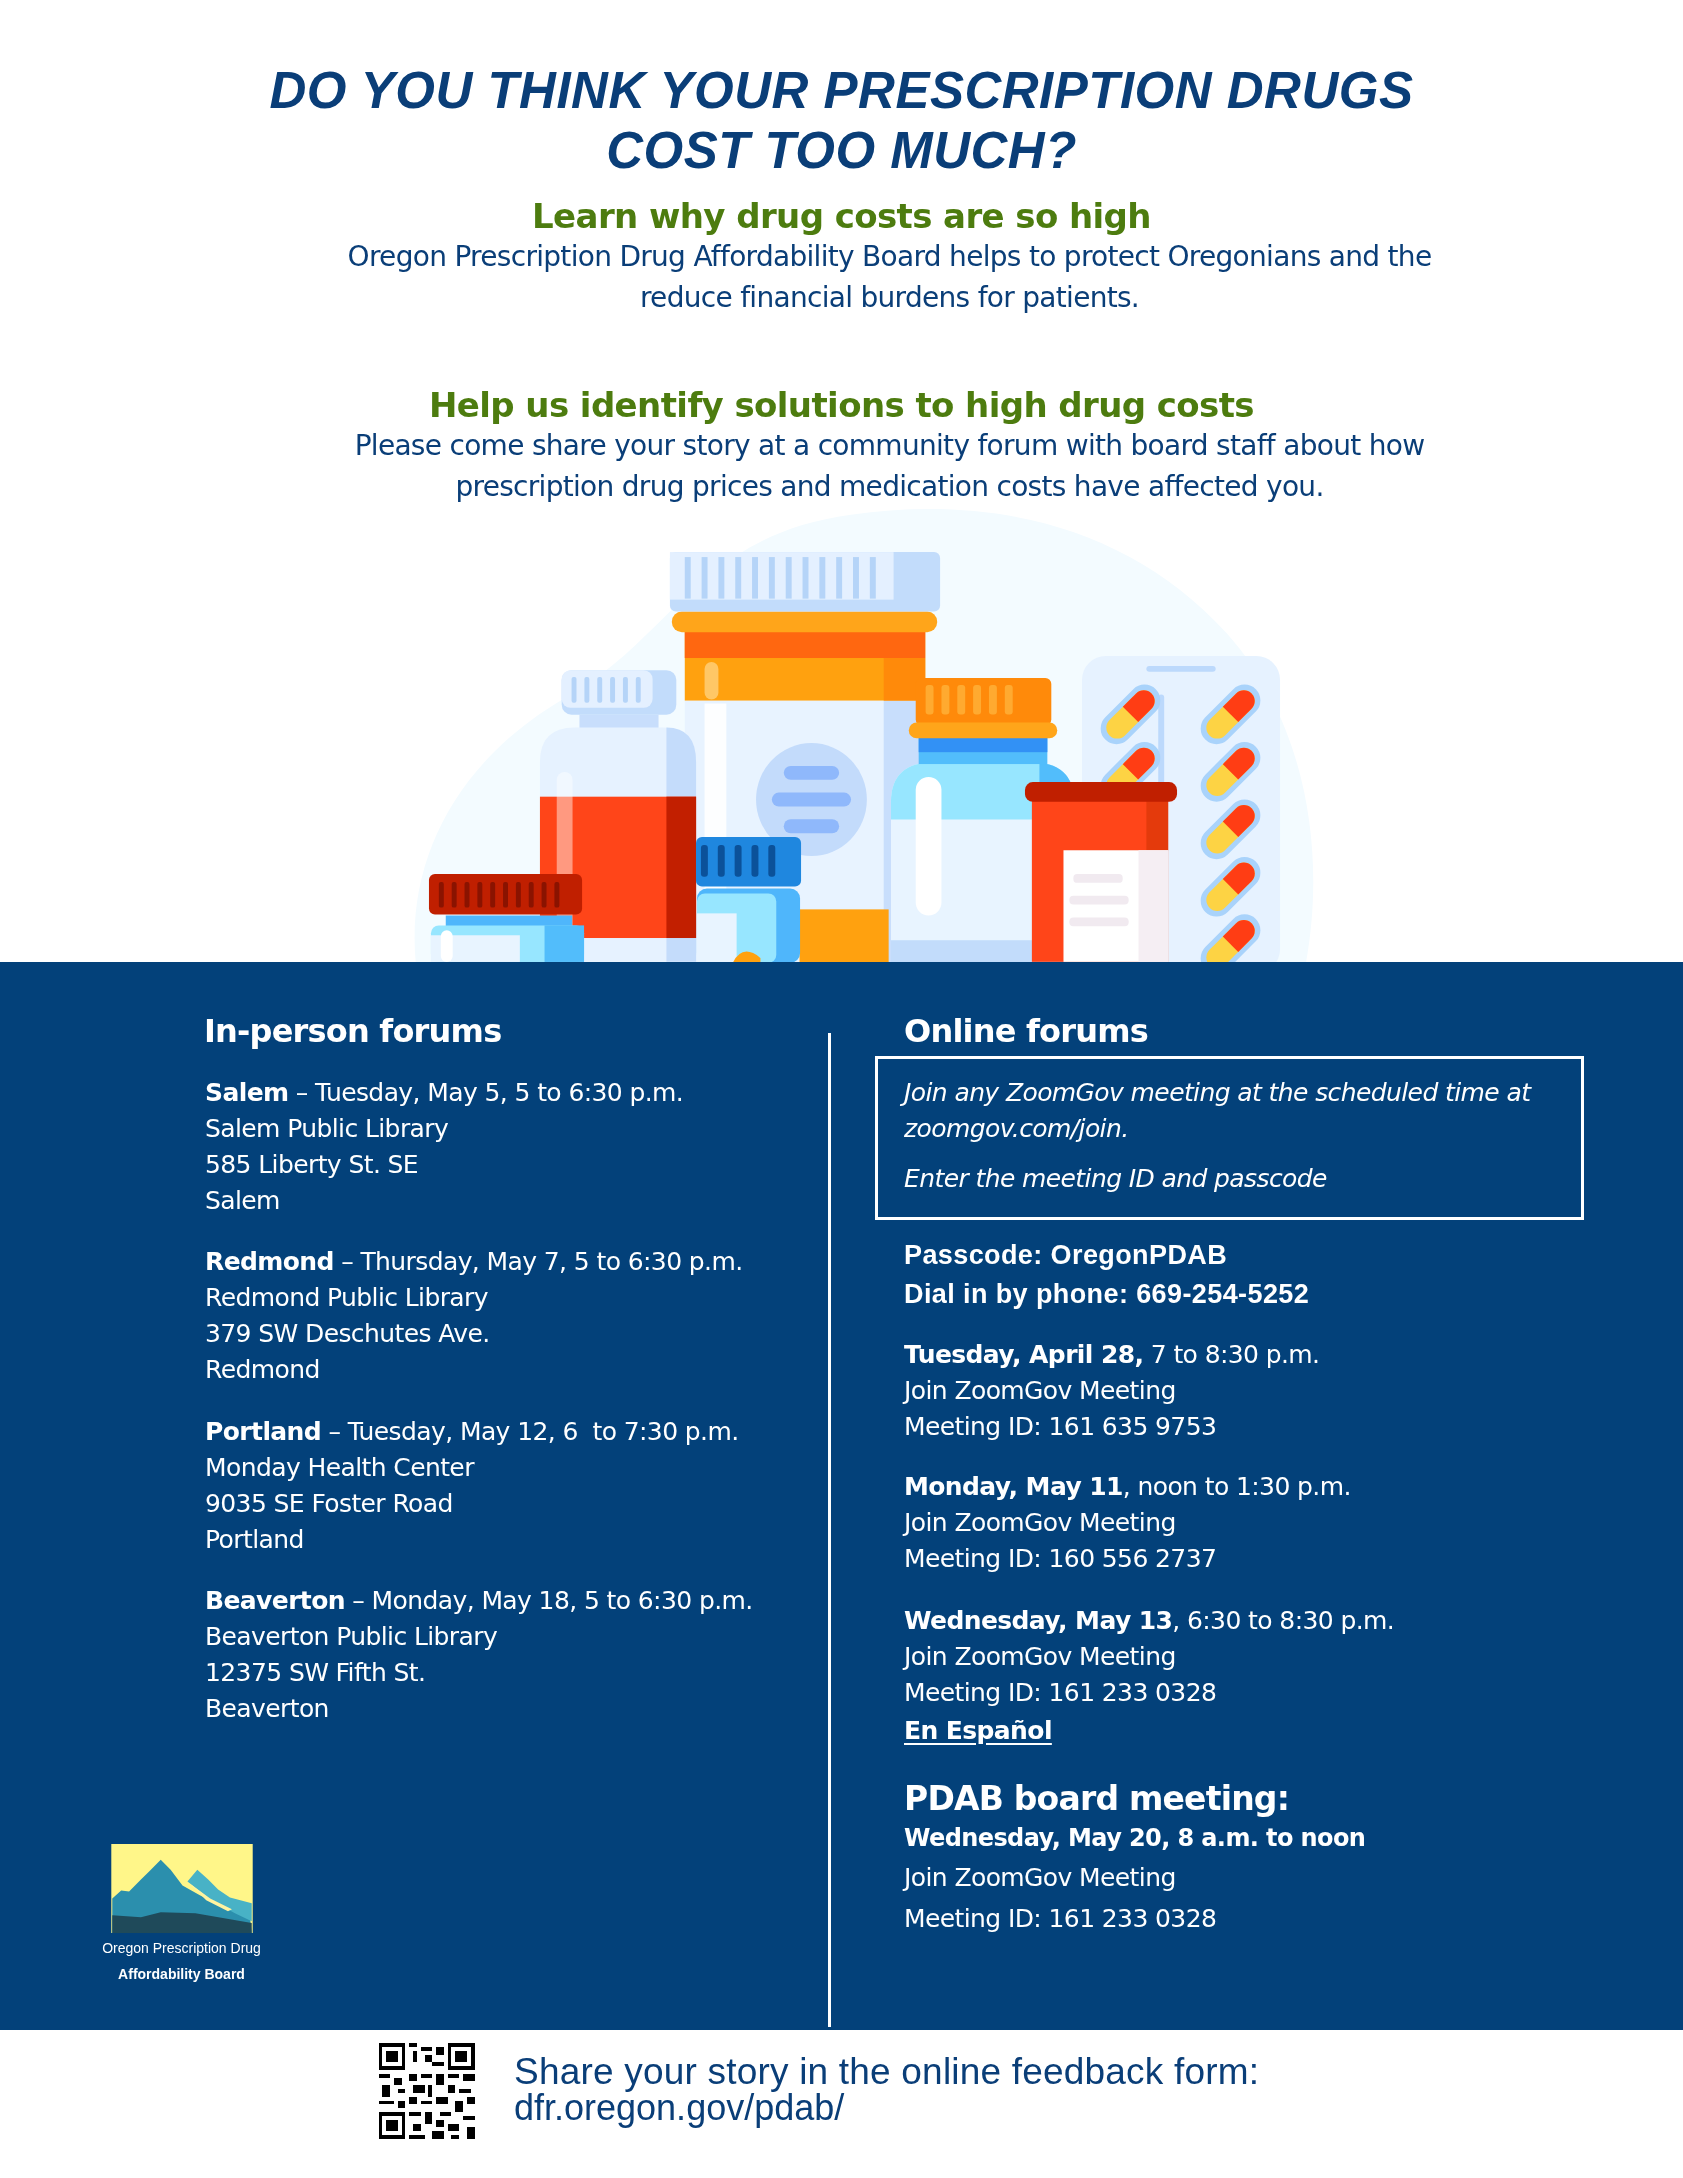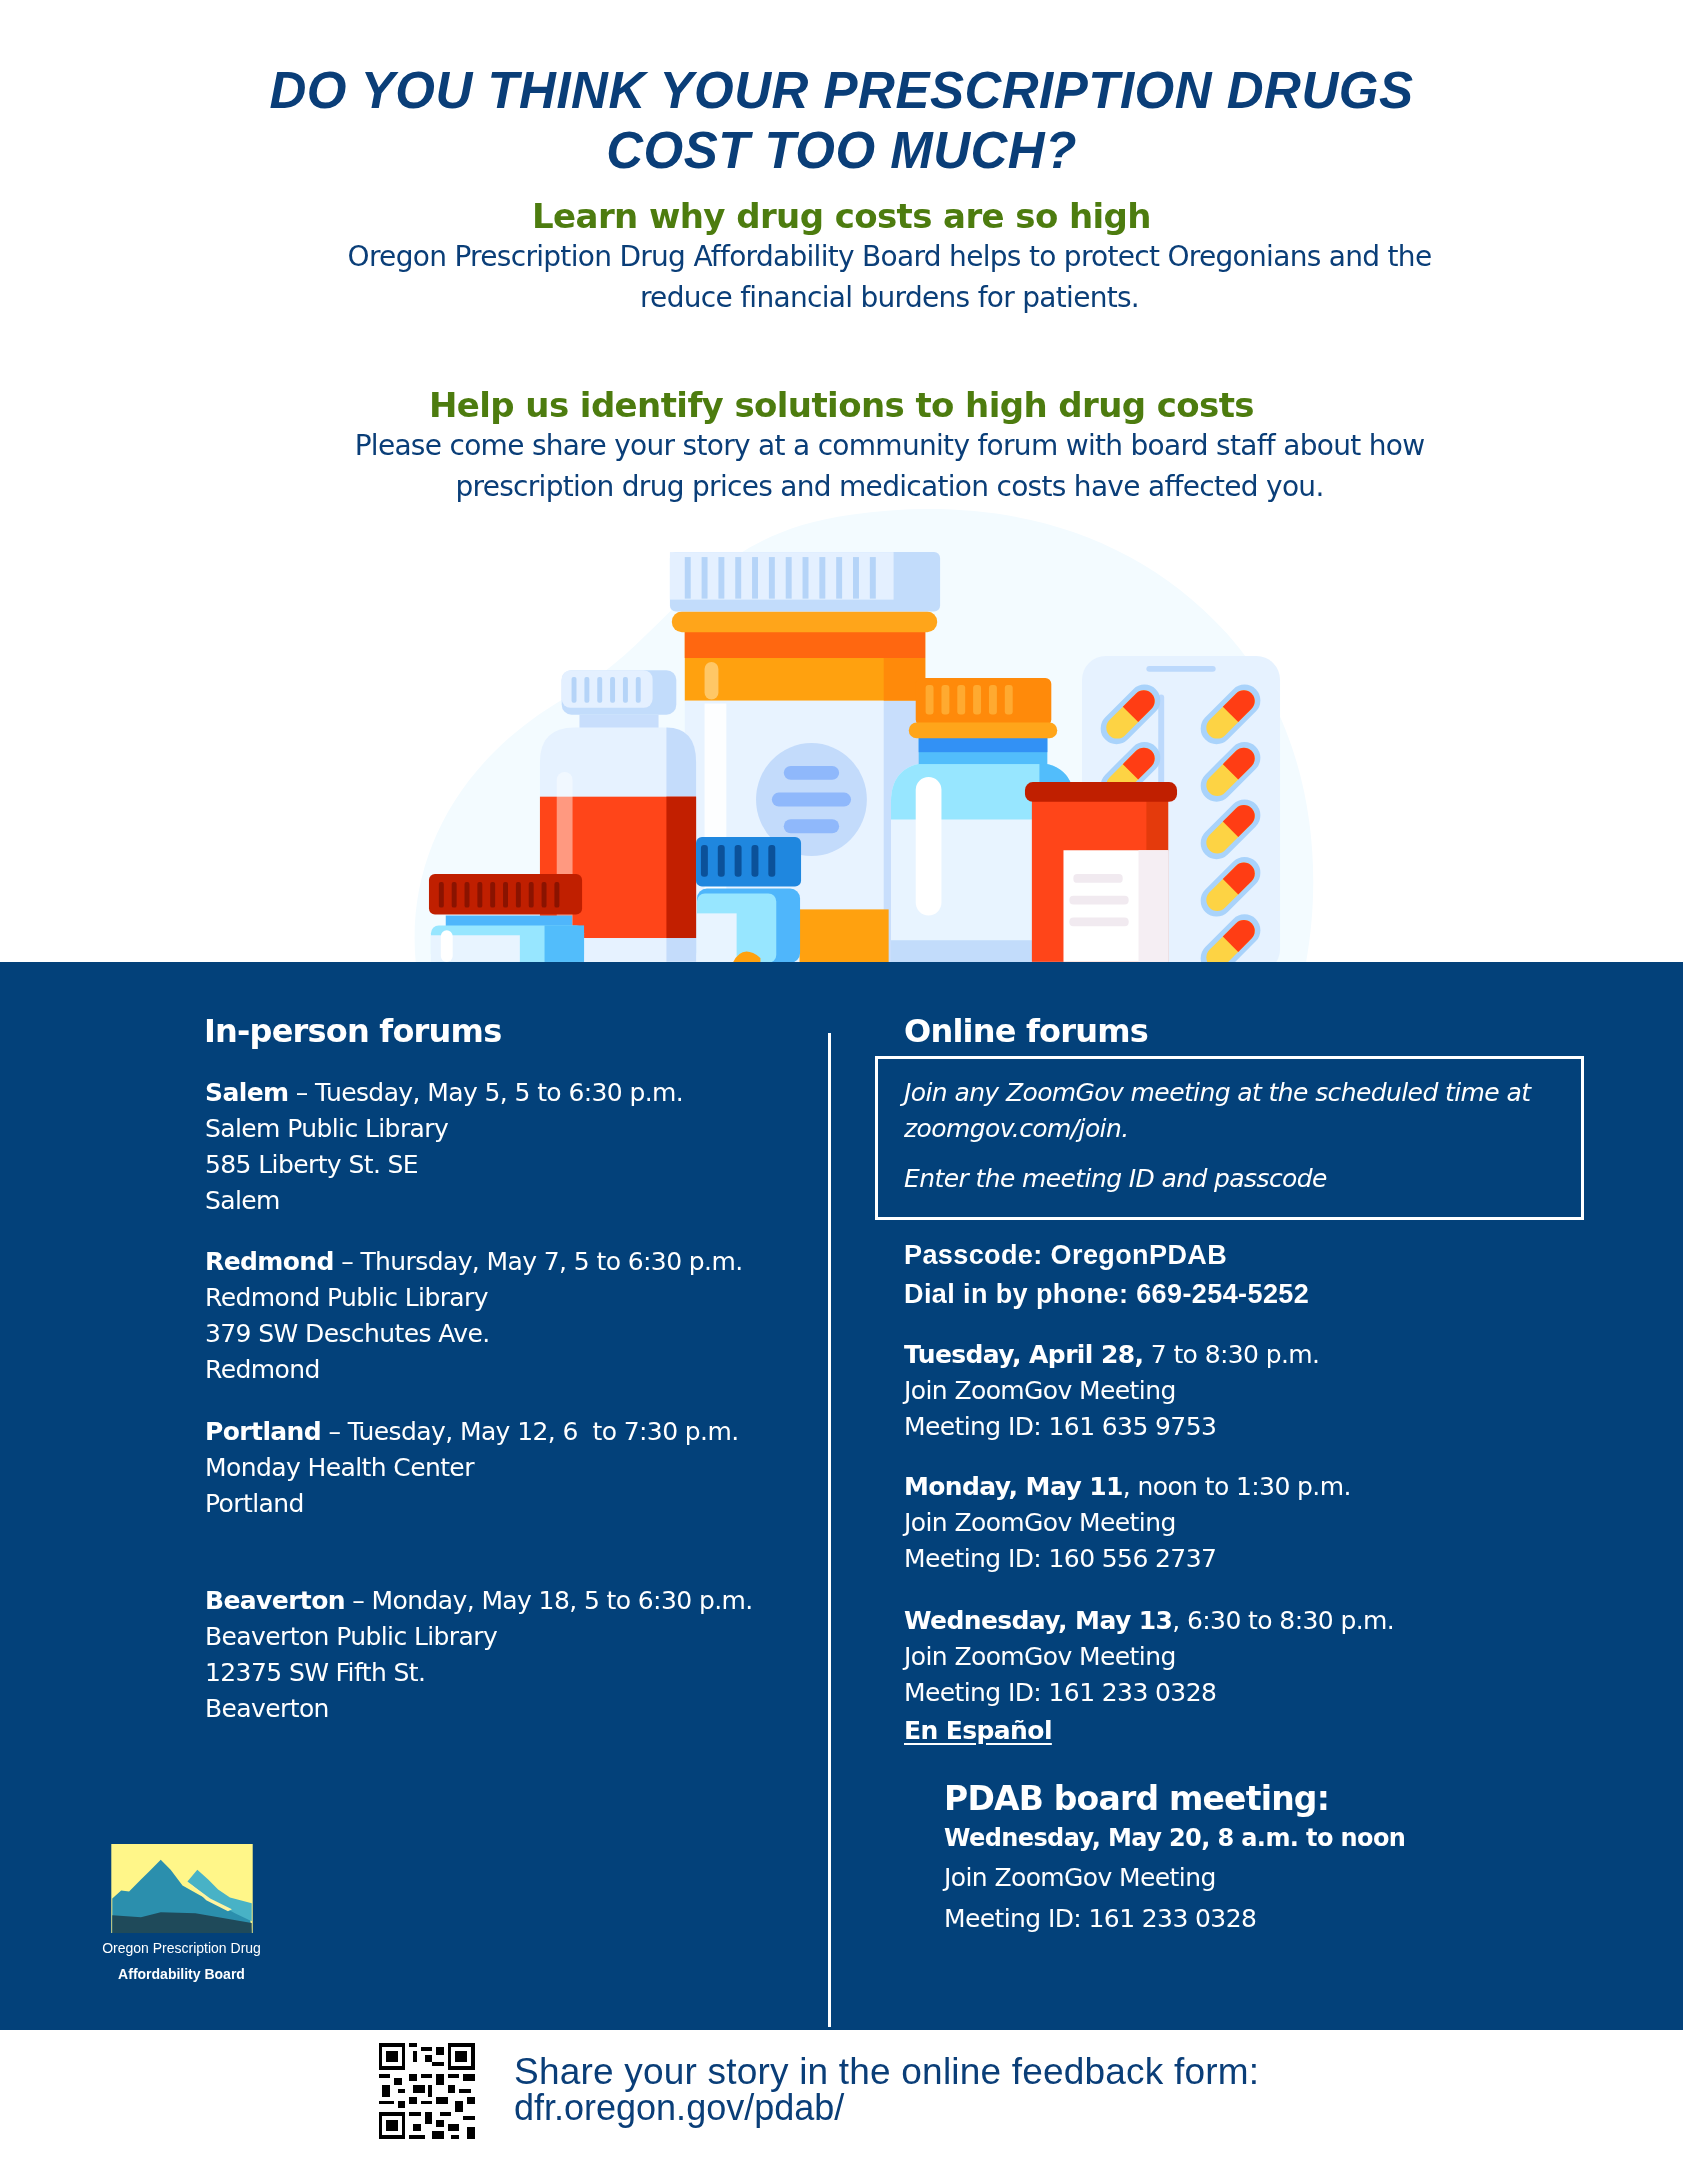--- a/index.html
+++ b/index.html
@@ -233,20 +233,21 @@
 </div>
 <div class="abs" style="left:205px;top:1244px;">
   <div class="line"><b>Redmond</b><span> – Thursday, May 7, 5 to 6:30 p.m.</span></div>
   <div class="line">Redmond Public Library</div>
   <div class="line">379 SW Deschutes Ave.</div>
   <div class="line">Redmond</div>
 </div>
 <div class="abs" style="left:205px;top:1414px;">
   <div class="line"><b>Portland</b><span style="white-space:pre;"> – Tuesday, May 12, 6  to 7:30 p.m.</span></div>
   <div class="line">Monday Health Center</div>
+  <div class="line">9035 SE Foster Road</div>
   <div class="line">Portland</div>
 </div>
 <div class="abs" style="left:205px;top:1583px;">
   <div class="line"><b>Beaverton</b><span> – Monday, May 18, 5 to 6:30 p.m.</span></div>
   <div class="line">Beaverton Public Library</div>
   <div class="line">12375 SW Fifth St.</div>
   <div class="line">Beaverton</div>
 </div>
 
 <div class="abs" style="left:111px;top:1844px;width:142px;height:89px;">
@@ -287,21 +288,21 @@
   <div class="line">Join ZoomGov Meeting</div>
   <div class="line">Meeting ID: 160 556 2737</div>
 </div>
 <div class="abs" style="left:904px;top:1603px;">
   <div class="line"><b>Wednesday, May 13</b><span>, 6:30 to 8:30 p.m.</span></div>
   <div class="line">Join ZoomGov Meeting</div>
   <div class="line">Meeting ID: 161 233 0328</div>
   <div class="line link" style="font-weight:bold;margin-top:2px;">En Español</div>
 </div>
 
-<div class="abs" style="left:944px;top:1779px;">
+<div class="abs" style="left:904px;top:1779px;">
   <div class="pdab-h">PDAB board meeting:</div>
   <div class="line" style="font-weight:bold;font-size:24px;line-height:38px;">Wednesday, May 20, 8 a.m. to noon</div>
   <div class="line" style="line-height:41px;">Join ZoomGov Meeting</div>
   <div class="line" style="line-height:41px;">Meeting ID: 161 233 0328</div>
 </div>
 
 <div class="abs" style="left:377px;top:2043px;width:99px;height:96px;">
   <svg width="99" height="96" viewBox="0 0 25 25" shape-rendering="crispEdges">
     <rect width="25" height="25" fill="#ffffff"></rect>
     <g fill="#000000">

